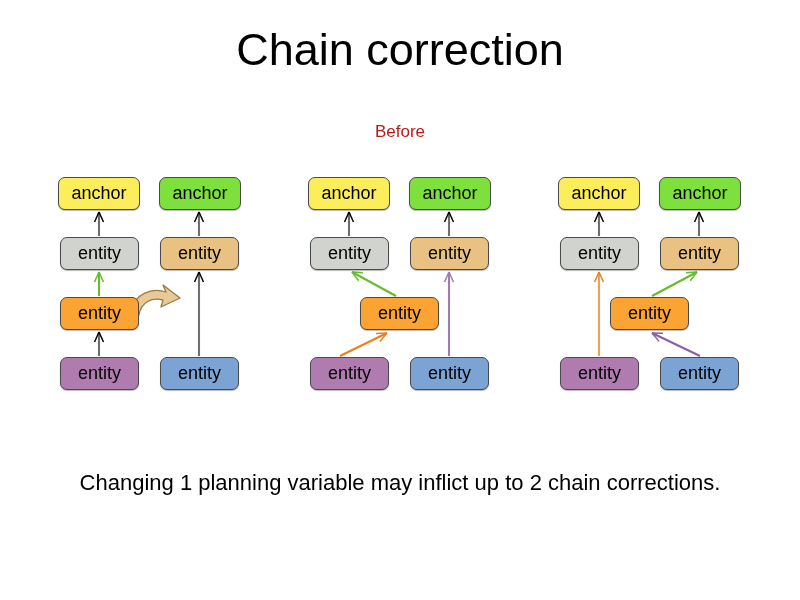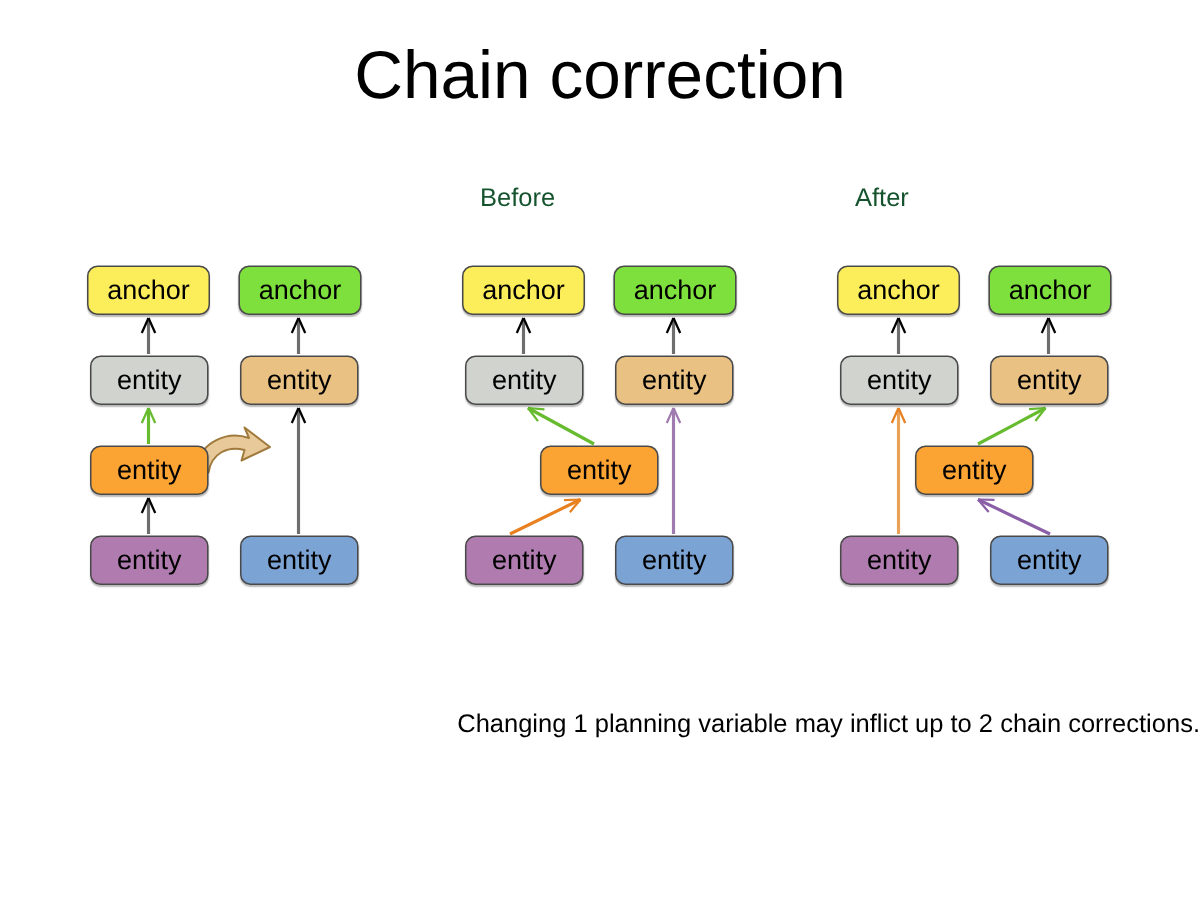--- a/index.html
+++ b/index.html
@@ -33,34 +33,34 @@
     line-height: 44px;
     font-weight: normal;
     color: #000;
     white-space: nowrap;
   }
 
   .section-label {
     position: absolute;
     font-size: 17px;
     line-height: 22px;
-    text-align: left;
-    color: #14532d;
+    text-align: center;
+    color: #b91c1c;
     white-space: nowrap;
   }
   .section-label.before { left: 320px; top: 121px; width: 160px; }
   .section-label.after  { left: 570px; top: 121px; width: 160px; }
 
   .caption {
     position: absolute;
     left: 0;
     top: 470px;
     width: 800px;
-    text-align: right;
-    font-size: 17px;
+    text-align: center;
+    font-size: 22px;
     line-height: 26px;
     color: #000;
     white-space: nowrap;
   }
 
   
   .node {
     position: absolute;
     box-sizing: border-box;
     border: 1px solid #4a4a4a;
@@ -82,21 +82,20 @@
   }
 </style>
 </head>
 <body>
 
 <div id="slide">
 
   <div class="title">Chain correction</div>
 
   <div class="section-label before">Before</div>
-  <div class="section-label after">After</div>
 
   <svg class="svg-layer" id="arrow-layer" viewBox="0 0 800 600" width="800" height="600" xmlns="http://www.w3.org/2000/svg">
       <g>
         <line x1="99" y1="236" x2="99" y2="212" stroke="#6e6e6e" stroke-width="2.1" stroke-linecap="butt"></line>
         <line x1="99" y1="212" x2="94.51463501634473" y2="222.04397834343538" stroke="#000000" stroke-width="1.5"></line>
         <line x1="99" y1="212" x2="103.48536498365527" y2="222.04397834343538" stroke="#000000" stroke-width="1.5"></line>
       </g>
       <g>
         <line x1="199" y1="236" x2="199" y2="212" stroke="#6e6e6e" stroke-width="2.1" stroke-linecap="butt"></line>
         <line x1="199" y1="212" x2="194.51463501634473" y2="222.04397834343538" stroke="#000000" stroke-width="1.5"></line>

